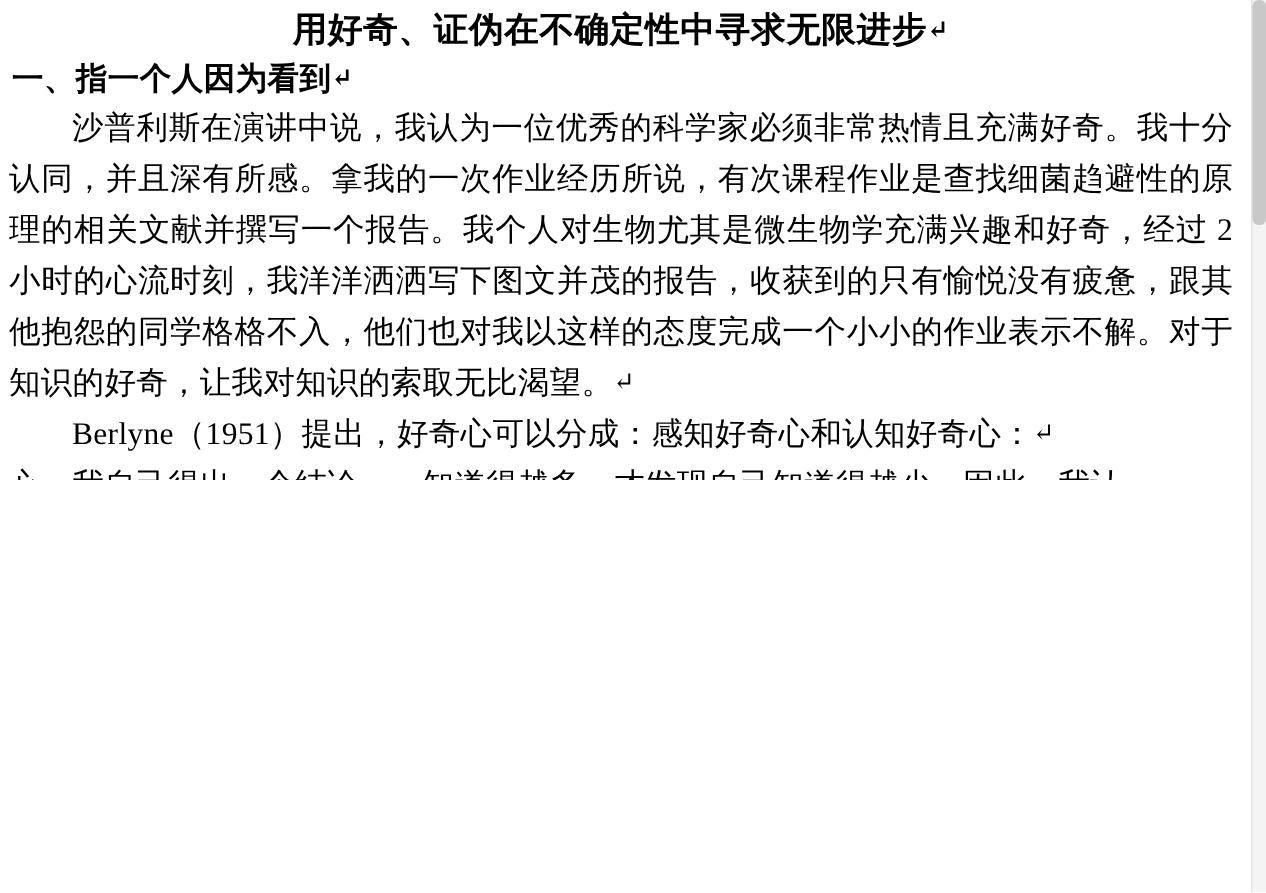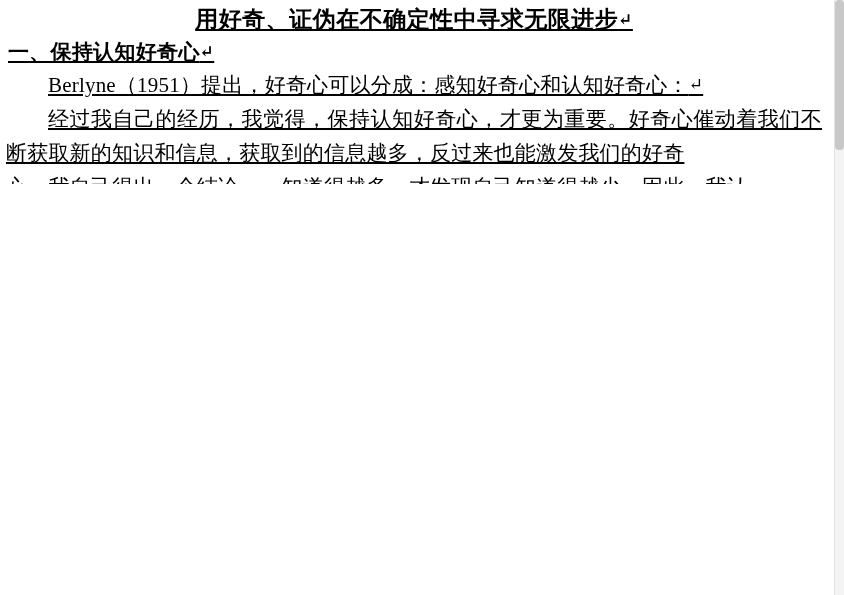--- a/index.html
+++ b/index.html
@@ -15,21 +15,20 @@
     overflow: hidden;
     position: relative;
   }
   .page {
     position: relative;
     width: 844px;
     height: 595px;
     box-sizing: border-box;
     padding: 0;
     overflow: hidden;
-    text-decoration: underline;
   }
   .doc-title {
     text-align: center;
     font-size: 23px;
     font-weight: bold;
     line-height: 1.25;
     margin: 6px 0 2px 0;
     letter-spacing: 0.5px;
   }
   .heading-1 {
@@ -89,28 +88,28 @@
 </style>
 </head>
 <body>
 
 <div class="page">
 
   <div class="content">
 
     <div class="doc-title"><span>用好奇、证伪在不确定性中寻求无限进步</span><span class="pilcrow">↵</span></div>
 
-    <div class="heading-1"><span>一、保持认知好奇心</span><span class="pilcrow">↵</span></div>
+    <div class="heading-1"><span>一、指一个人因为看到</span><span class="pilcrow">↵</span></div>
 
+    <p class="body-par indent2"><span>沙普利斯在演讲中说，我认为一位优秀的科学家必须非常热情且充满好奇。我十分认同，并且深有所感。拿我的一次作业经历所说，有次课程作业是查找细菌趋避性的原理的相关文献并撰写一个报告。我个人对生物尤其是微生物学充满兴趣和好奇，经过 2 小时的心流时刻，我洋洋洒洒写下图文并茂的报告，收获到的只有愉悦没有疲惫，跟其他抱怨的同学格格不入，他们也对我以这样的态度完成一个小小的作业表示不解。对于知识的好奇，让我对知识的索取无比渴望。</span><span class="pilcrow">↵</span></p>
 
     <p class="body-par indent2"><span>Berlyne（1951）提出，好奇心可以分成：感知好奇心和认知好奇心：</span><span class="pilcrow">↵</span></p>
 
 
 
-    <p class="body-par indent2"><span>经过我自己的经历，我觉得，保持认知好奇心，才更为重要。好奇心催动着我们不断获取新的知识和信息，获取到的信息越多，反过来也能激发我们的好奇</span></p>
 
     <div class="clipped-last">
       <p class="body-par"><span>心。我自己得出一个结论——知道得越多，才发现自己知道得越少。因此，我认</span></p>
     </div>
 
   </div>
 
   <div class="scroll-track">
     <div class="scroll-thumb"></div>
   </div>

